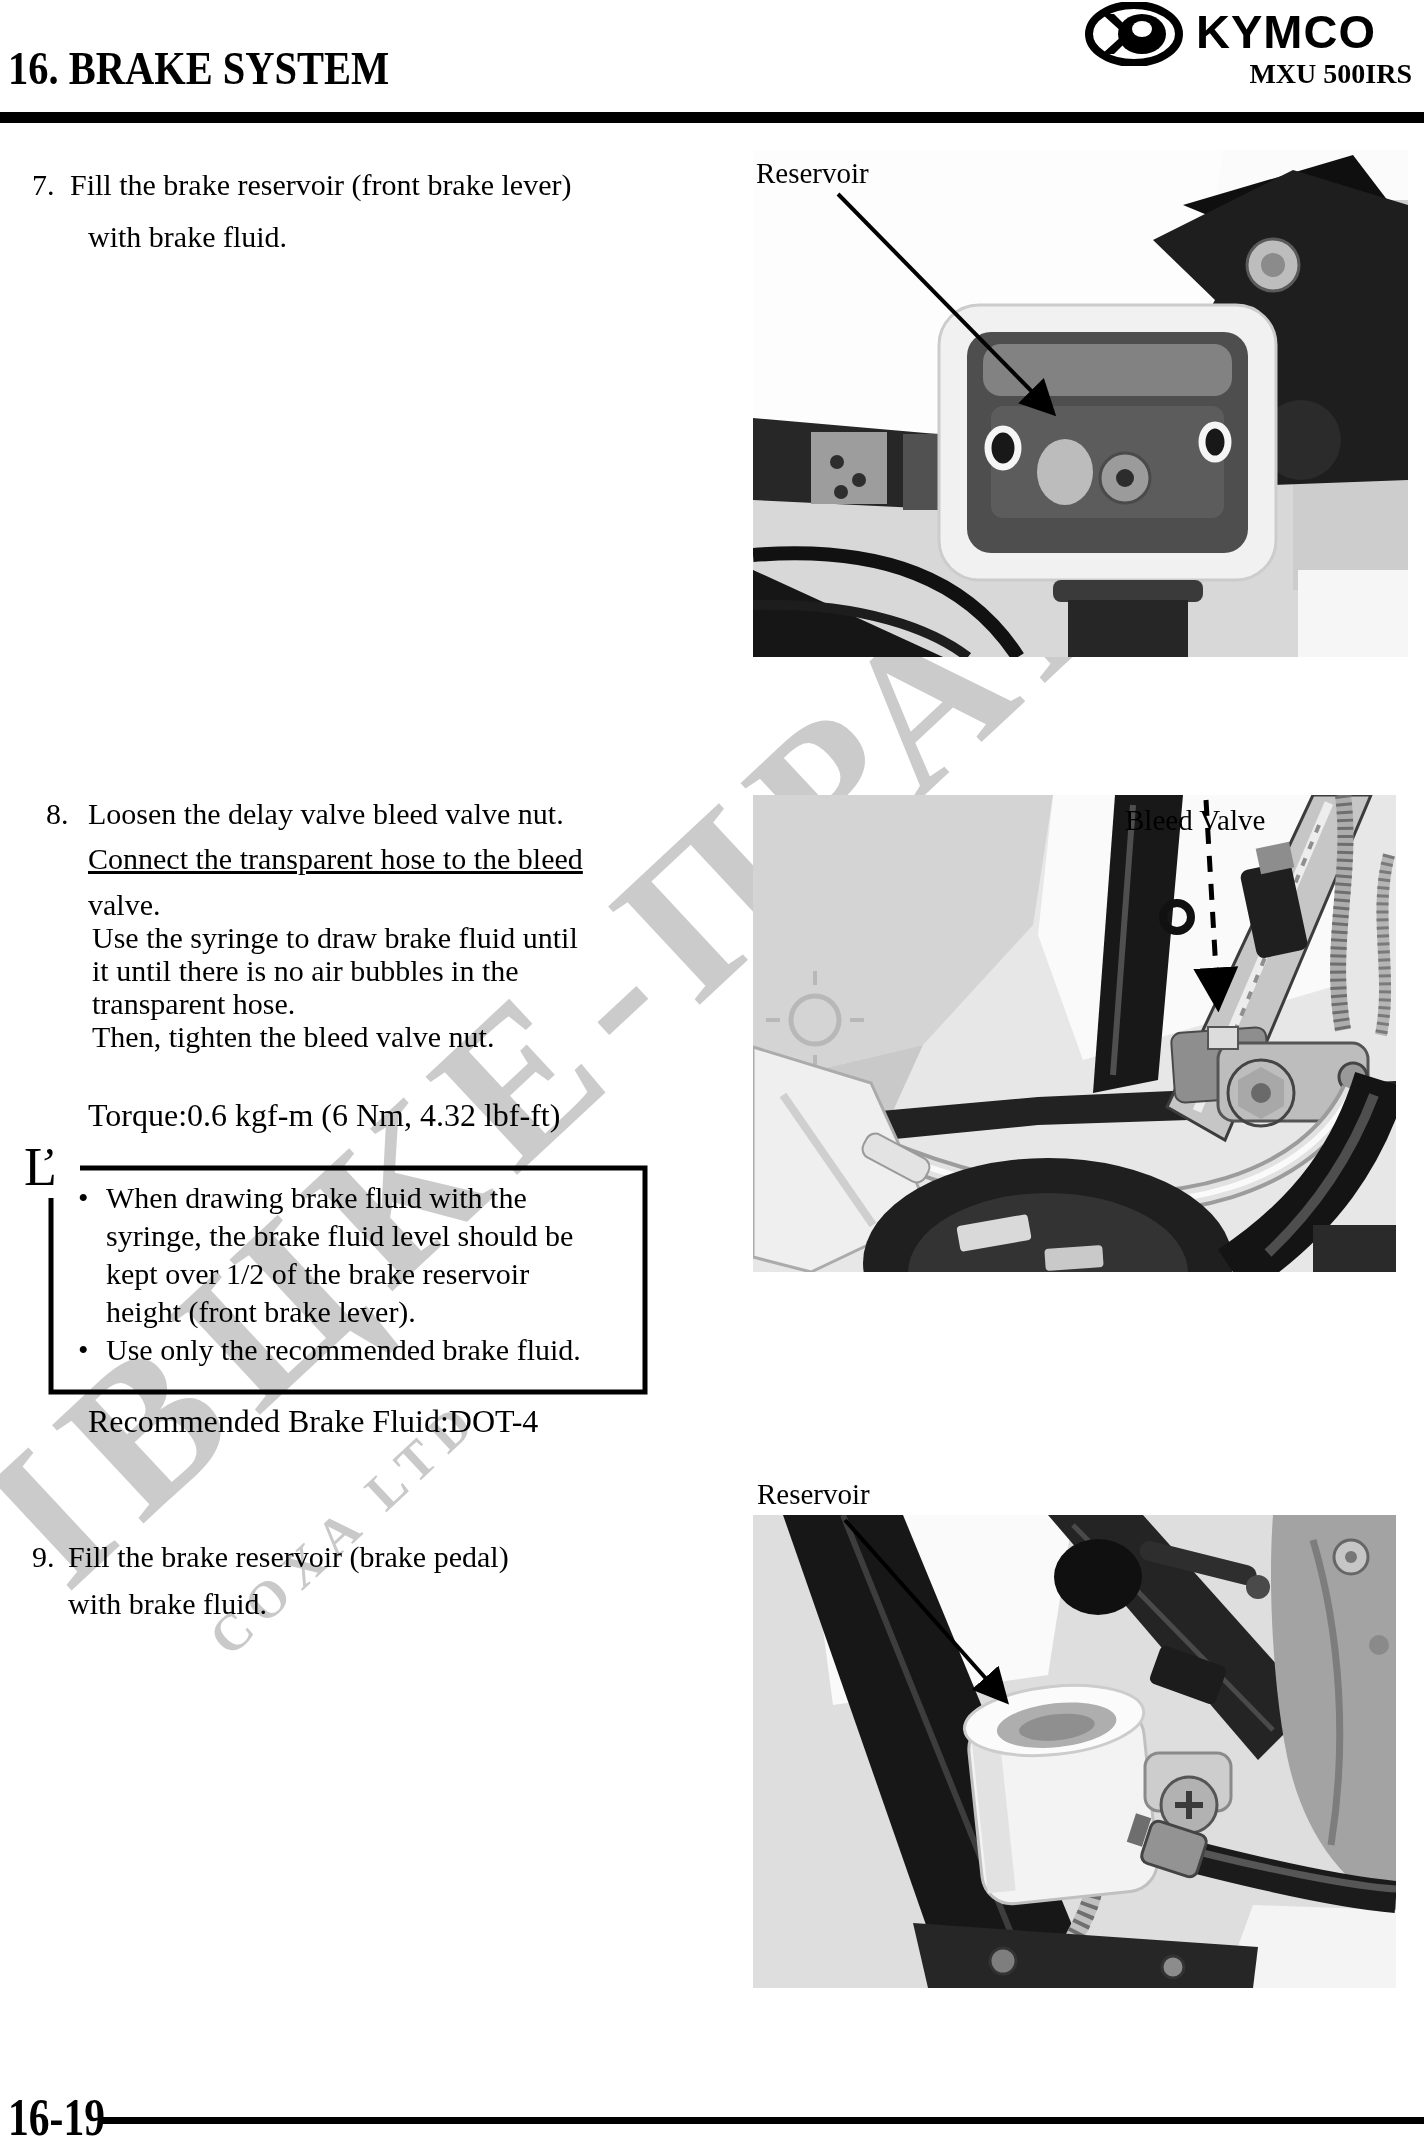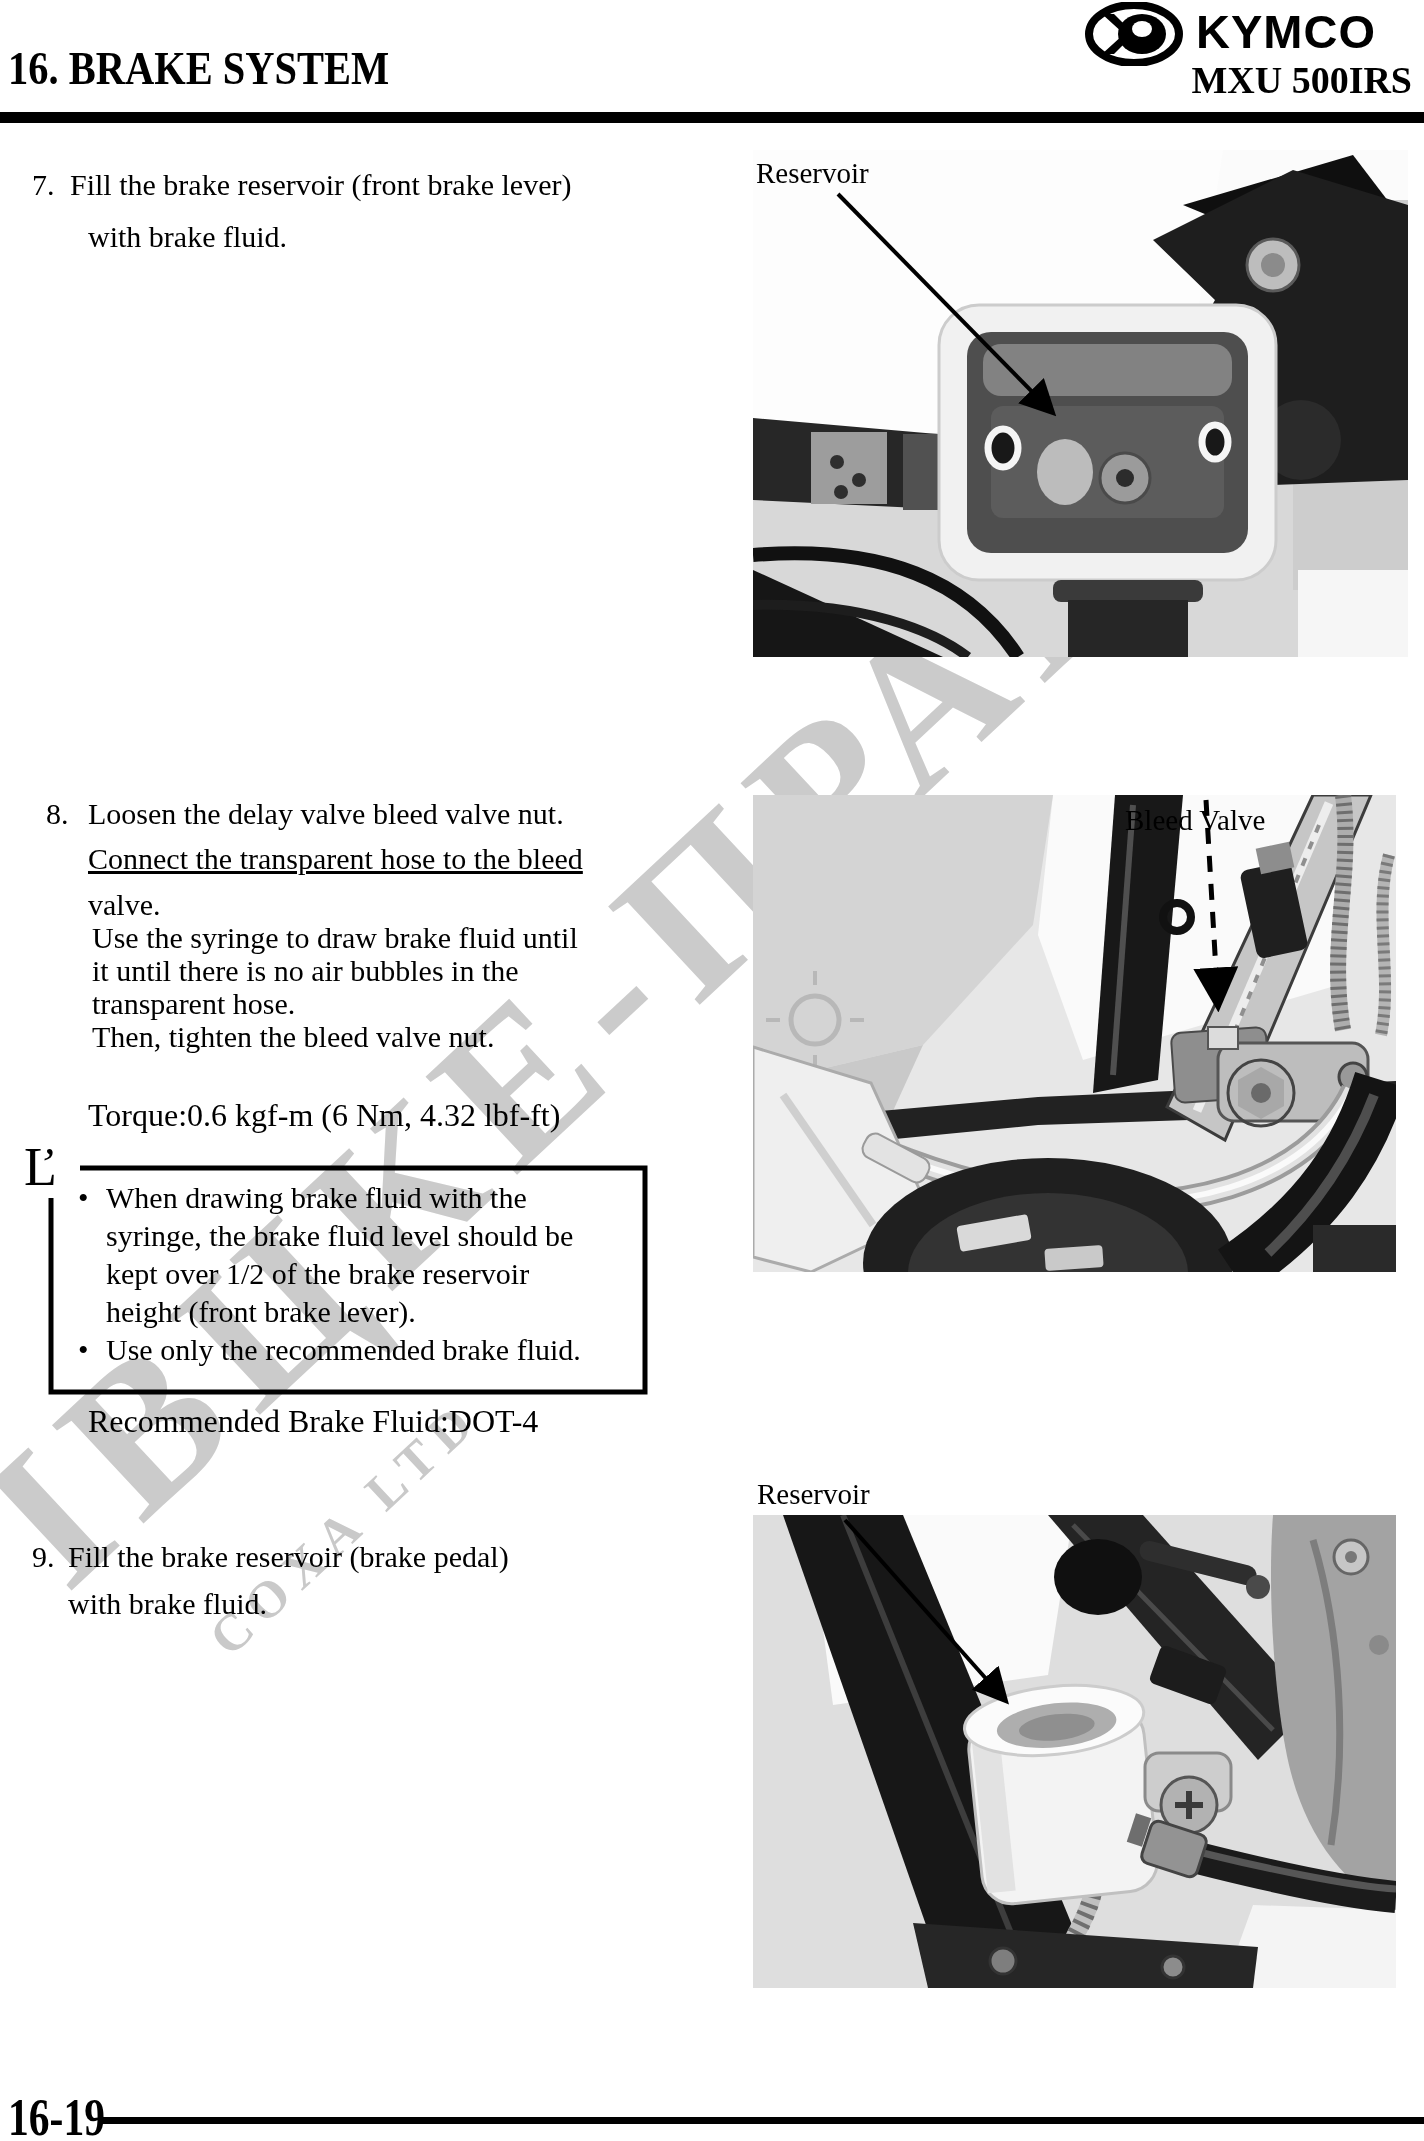--- a/index.html
+++ b/index.html
@@ -10,21 +10,21 @@
   .wm{position:absolute;z-index:1;font-weight:bold;white-space:nowrap;user-select:none;}
   .wm-big{left:100px;top:1395px;font-size:205px;letter-spacing:22px;color:#cbcbcb;
           transform:rotate(-43deg);transform-origin:0 100%;}
   .wm-small{left:238px;top:1608px;font-size:52px;letter-spacing:10px;color:#c9c9c9;
           transform:rotate(-43deg);transform-origin:0 100%;}
   
   .page-title{left:8px;top:42px;font-size:46px;font-weight:bold;letter-spacing:0;
               transform:scaleX(.88);transform-origin:0 0;white-space:nowrap;z-index:3;}
   .brand-text{left:1196px;top:4px;font-size:47px;font-weight:bold;letter-spacing:1px;
               font-family:"Liberation Sans","DejaVu Sans",sans-serif;z-index:3;}
-  .model-text{right:12px;top:58px;font-size:38px;font-weight:bold;z-index:3;}
+  .model-text{right:12px;top:58px;font-size:28px;font-weight:bold;z-index:3;}
   .hrule{left:0;top:112px;width:1424px;height:11px;background:#000;z-index:3;}
   
   .tl{position:absolute;font-size:30px;white-space:nowrap;z-index:3;}
   .b{font-weight:normal;}
   .val{margin-left:0;}
   
   .fig{position:absolute;z-index:2;line-height:0;}
   .fig-label{position:absolute;font-size:29px;white-space:nowrap;z-index:6;}
   
   .note-box{left:48px;top:1165px;width:600px;height:230px;z-index:3;}

